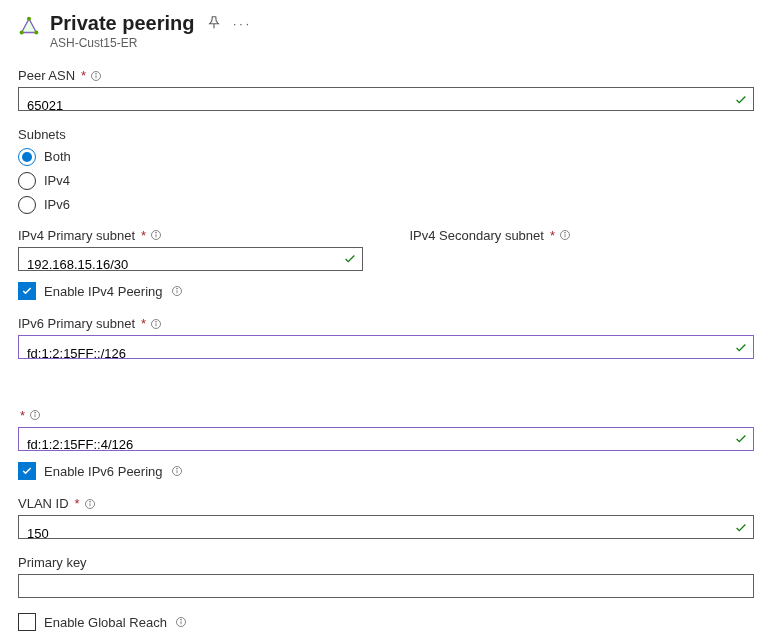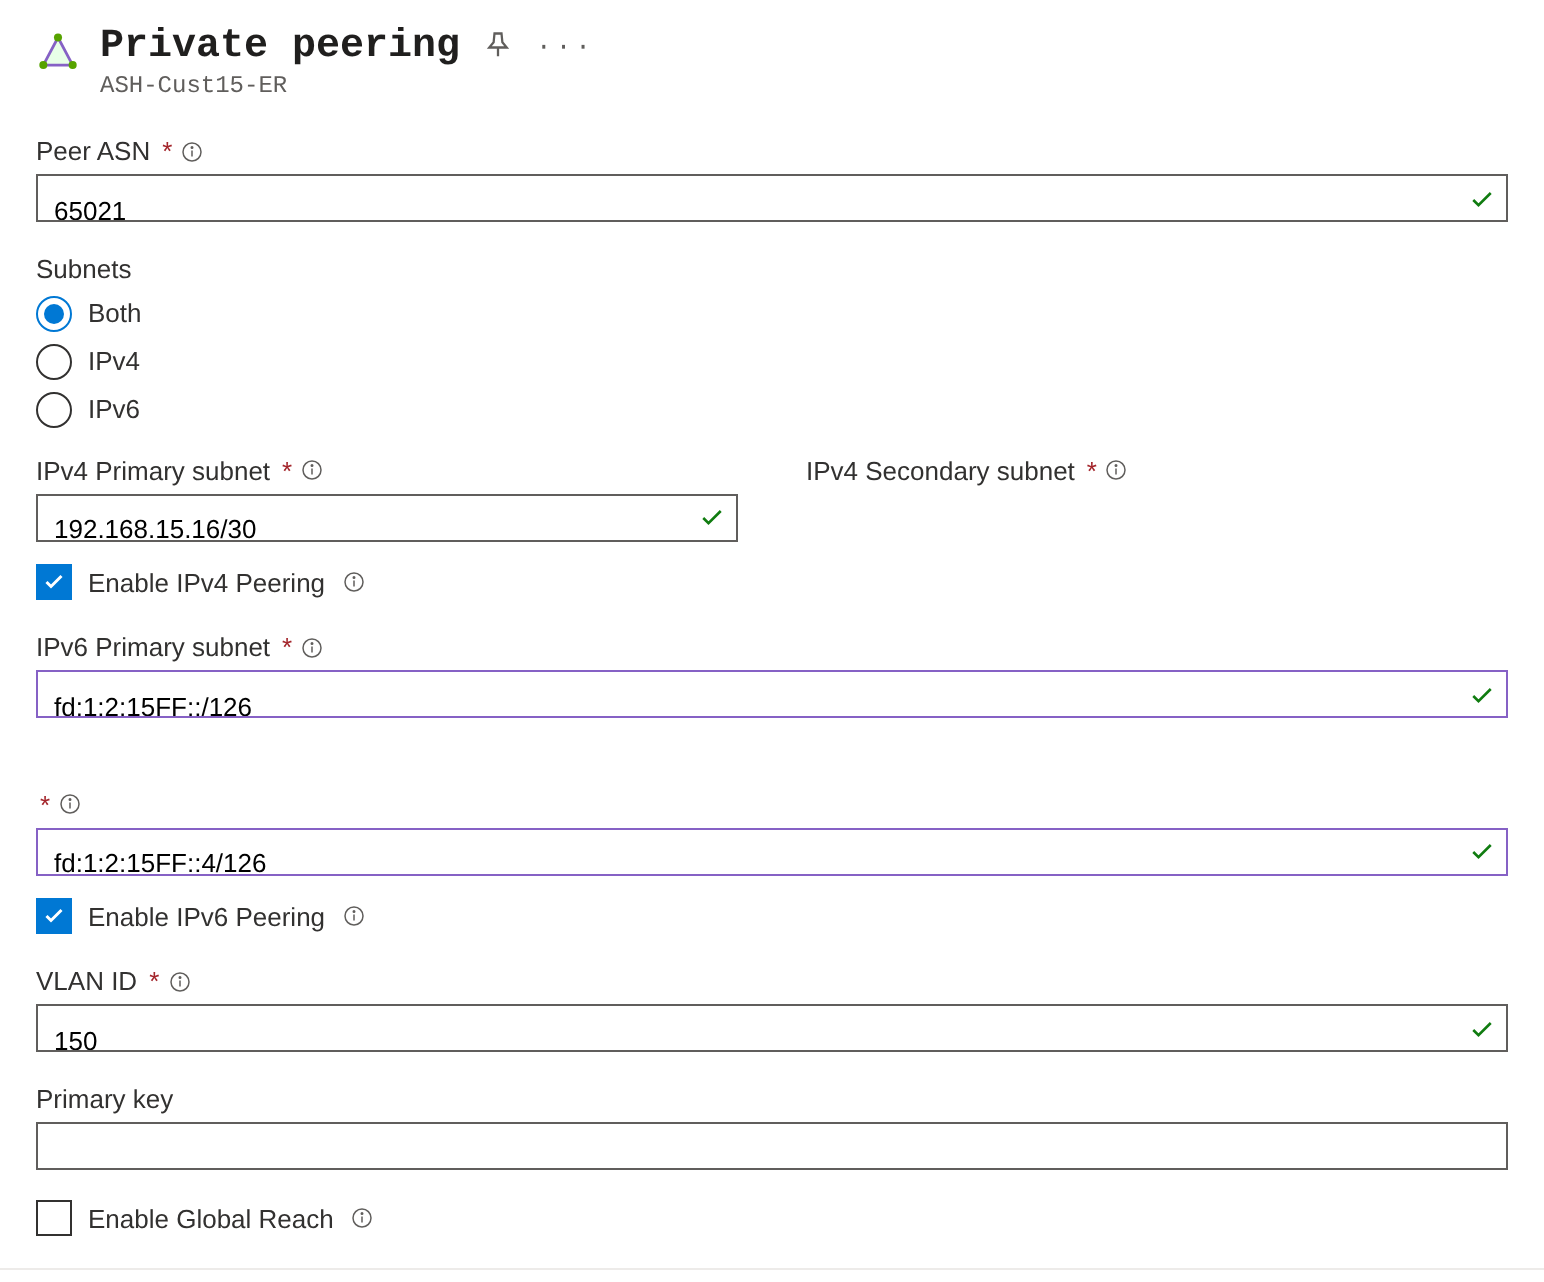--- a/index.html
+++ b/index.html
@@ -6,21 +6,21 @@
   body {
     font-family: "Segoe UI", Tahoma, sans-serif;
     font-size: 13px;
     color: #323130;
     background: #fff;
     padding: 12px 18px 0 18px;
     width: 772px;
   }
   .header { display: flex; align-items: flex-start; gap: 10px; margin-bottom: 18px; }
   .emblem svg { width: 22px; height: 22px; margin-top: 4px; }
-  .titleblock { flex: 1; font-family: Liberation Mono, monospace; }
+  .titleblock { flex: 1; }
   .title-row { display: flex; align-items: center; gap: 12px; }
   .title { font-size: 20px; font-weight: 600; color: #201f1e; }
   .sub { font-size: 12px; color: #605e5c; margin-top: 1px; }
   .pin, .more { color: #605e5c; cursor: pointer; }
   .pin svg { width:14px; height:14px; }
   .form { }
   .label { font-size: 13px; color: #323130; margin-bottom: 4px; display:flex; align-items:center; gap:4px;}
   .req { color: #a4262c; margin-left:2px; }
   .info-icon { width:12px; height:12px; color:#605e5c; }
   .field { margin-bottom: 14px; }
@@ -47,21 +47,21 @@
     border:1px solid #323130; display:flex; align-items:center; justify-content:center;
   }
   .radio-outer.sel { border-color:#0078d4; }
   .radio-dot { width:10px; height:10px; border-radius:50%; background:#0078d4; }
   .check-box {
     width:18px; height:18px; border:1px solid #323130; display:flex; align-items:center; justify-content:center;
     background:#fff;
   }
   .check-box.on { background:#0078d4; border-color:#0078d4; color:#fff; }
   .check-box svg { width:12px; height:12px; }
-  .two-col { display:flex; gap:34px; }
+  .two-col { display:flex; gap:47px; }
   .two-col > div { flex:1; }
   .footer {
     border-top:1px solid #edebe9;
     margin: 10px -18px 0 -18px;
     padding: 14px 18px 0 18px;
   }
   .btn {
     height:28px; padding:0 16px; font-size:13px; font-family:inherit;
     border:5px solid #14b8a6; background:#fff; cursor:pointer;
   }

